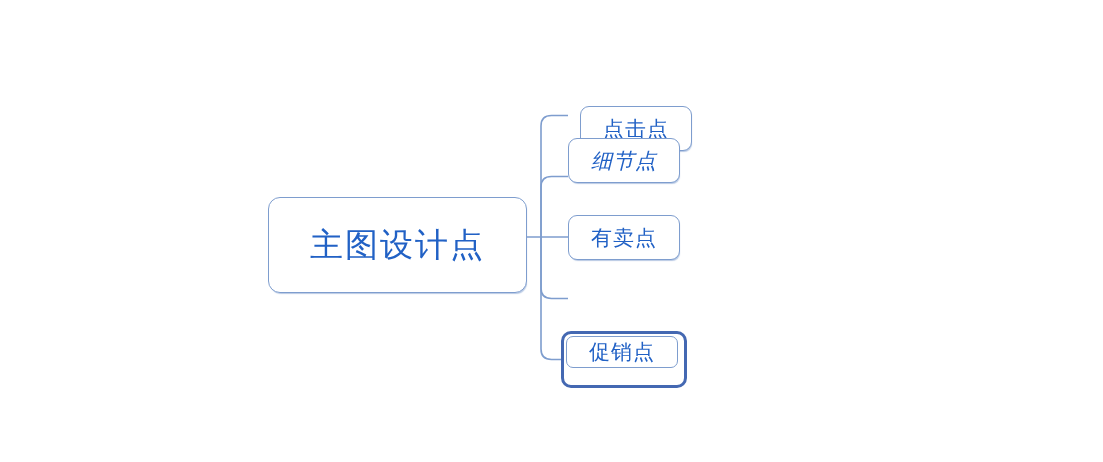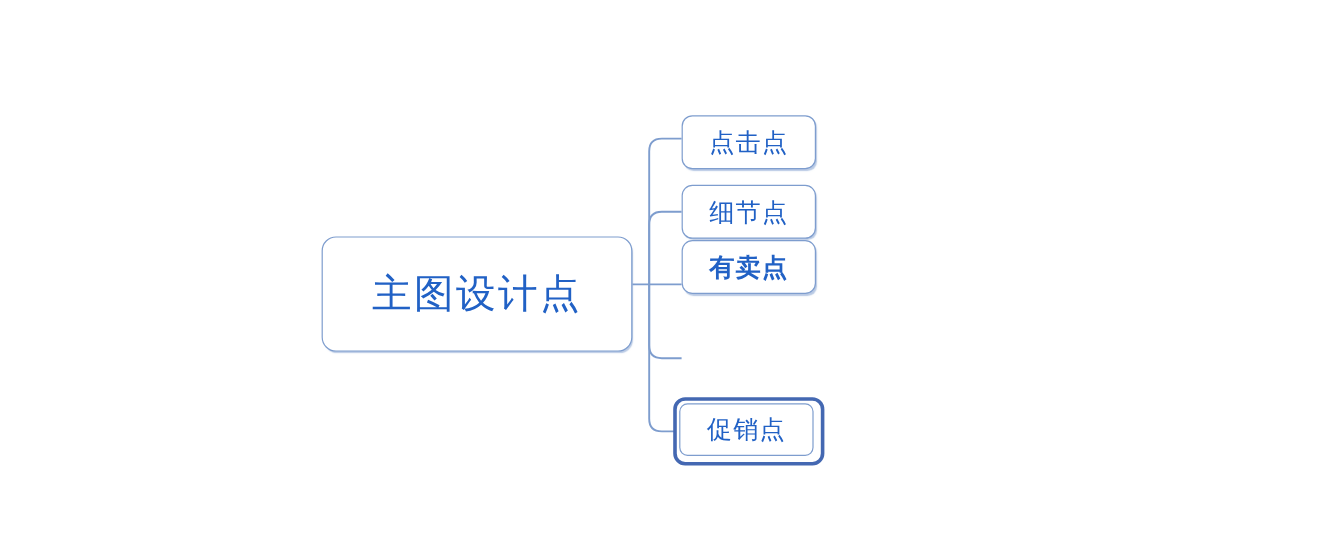--- a/index.html
+++ b/index.html
@@ -33,32 +33,32 @@
   .node-root{
     left:268px;top:197px;width:259px;height:96px;
     border-radius:12px;
     font-size:33px;letter-spacing:2px;
   }
   .node-child{
     left:568px;width:112px;height:45px;
     border-radius:9px;
     font-size:21px;letter-spacing:1px;
   }
-  .node-child.c1{top:96px;}
-  .node-child.c2{top:154px;}
-  .node-child.c3{top:200px;font-weight:bold;}
+  .node-child.c1{top:106px;margin-left:12px;}
+  .node-child.c2{top:138px;font-style:italic;}
+  .node-child.c3{top:215px;}
   .node-child.c4{top:276px;}
   .selection-outline{
     position:absolute;left:561px;top:331px;width:126px;height:57px;
     border:3.5px solid var(--selection);
     border-radius:10px;
     background:transparent;
   }
   .selection-outline .node-child{
-    position:absolute;left:2px;top:2px;width:112px;height:44px;
+    position:absolute;left:2px;top:2px;width:112px;height:32px;
     border-radius:7px;
     box-shadow:none;
   }
   .label{pointer-events:none;}
 </style>
 </head>
 <body>
 
 <div class="canvas">
 

